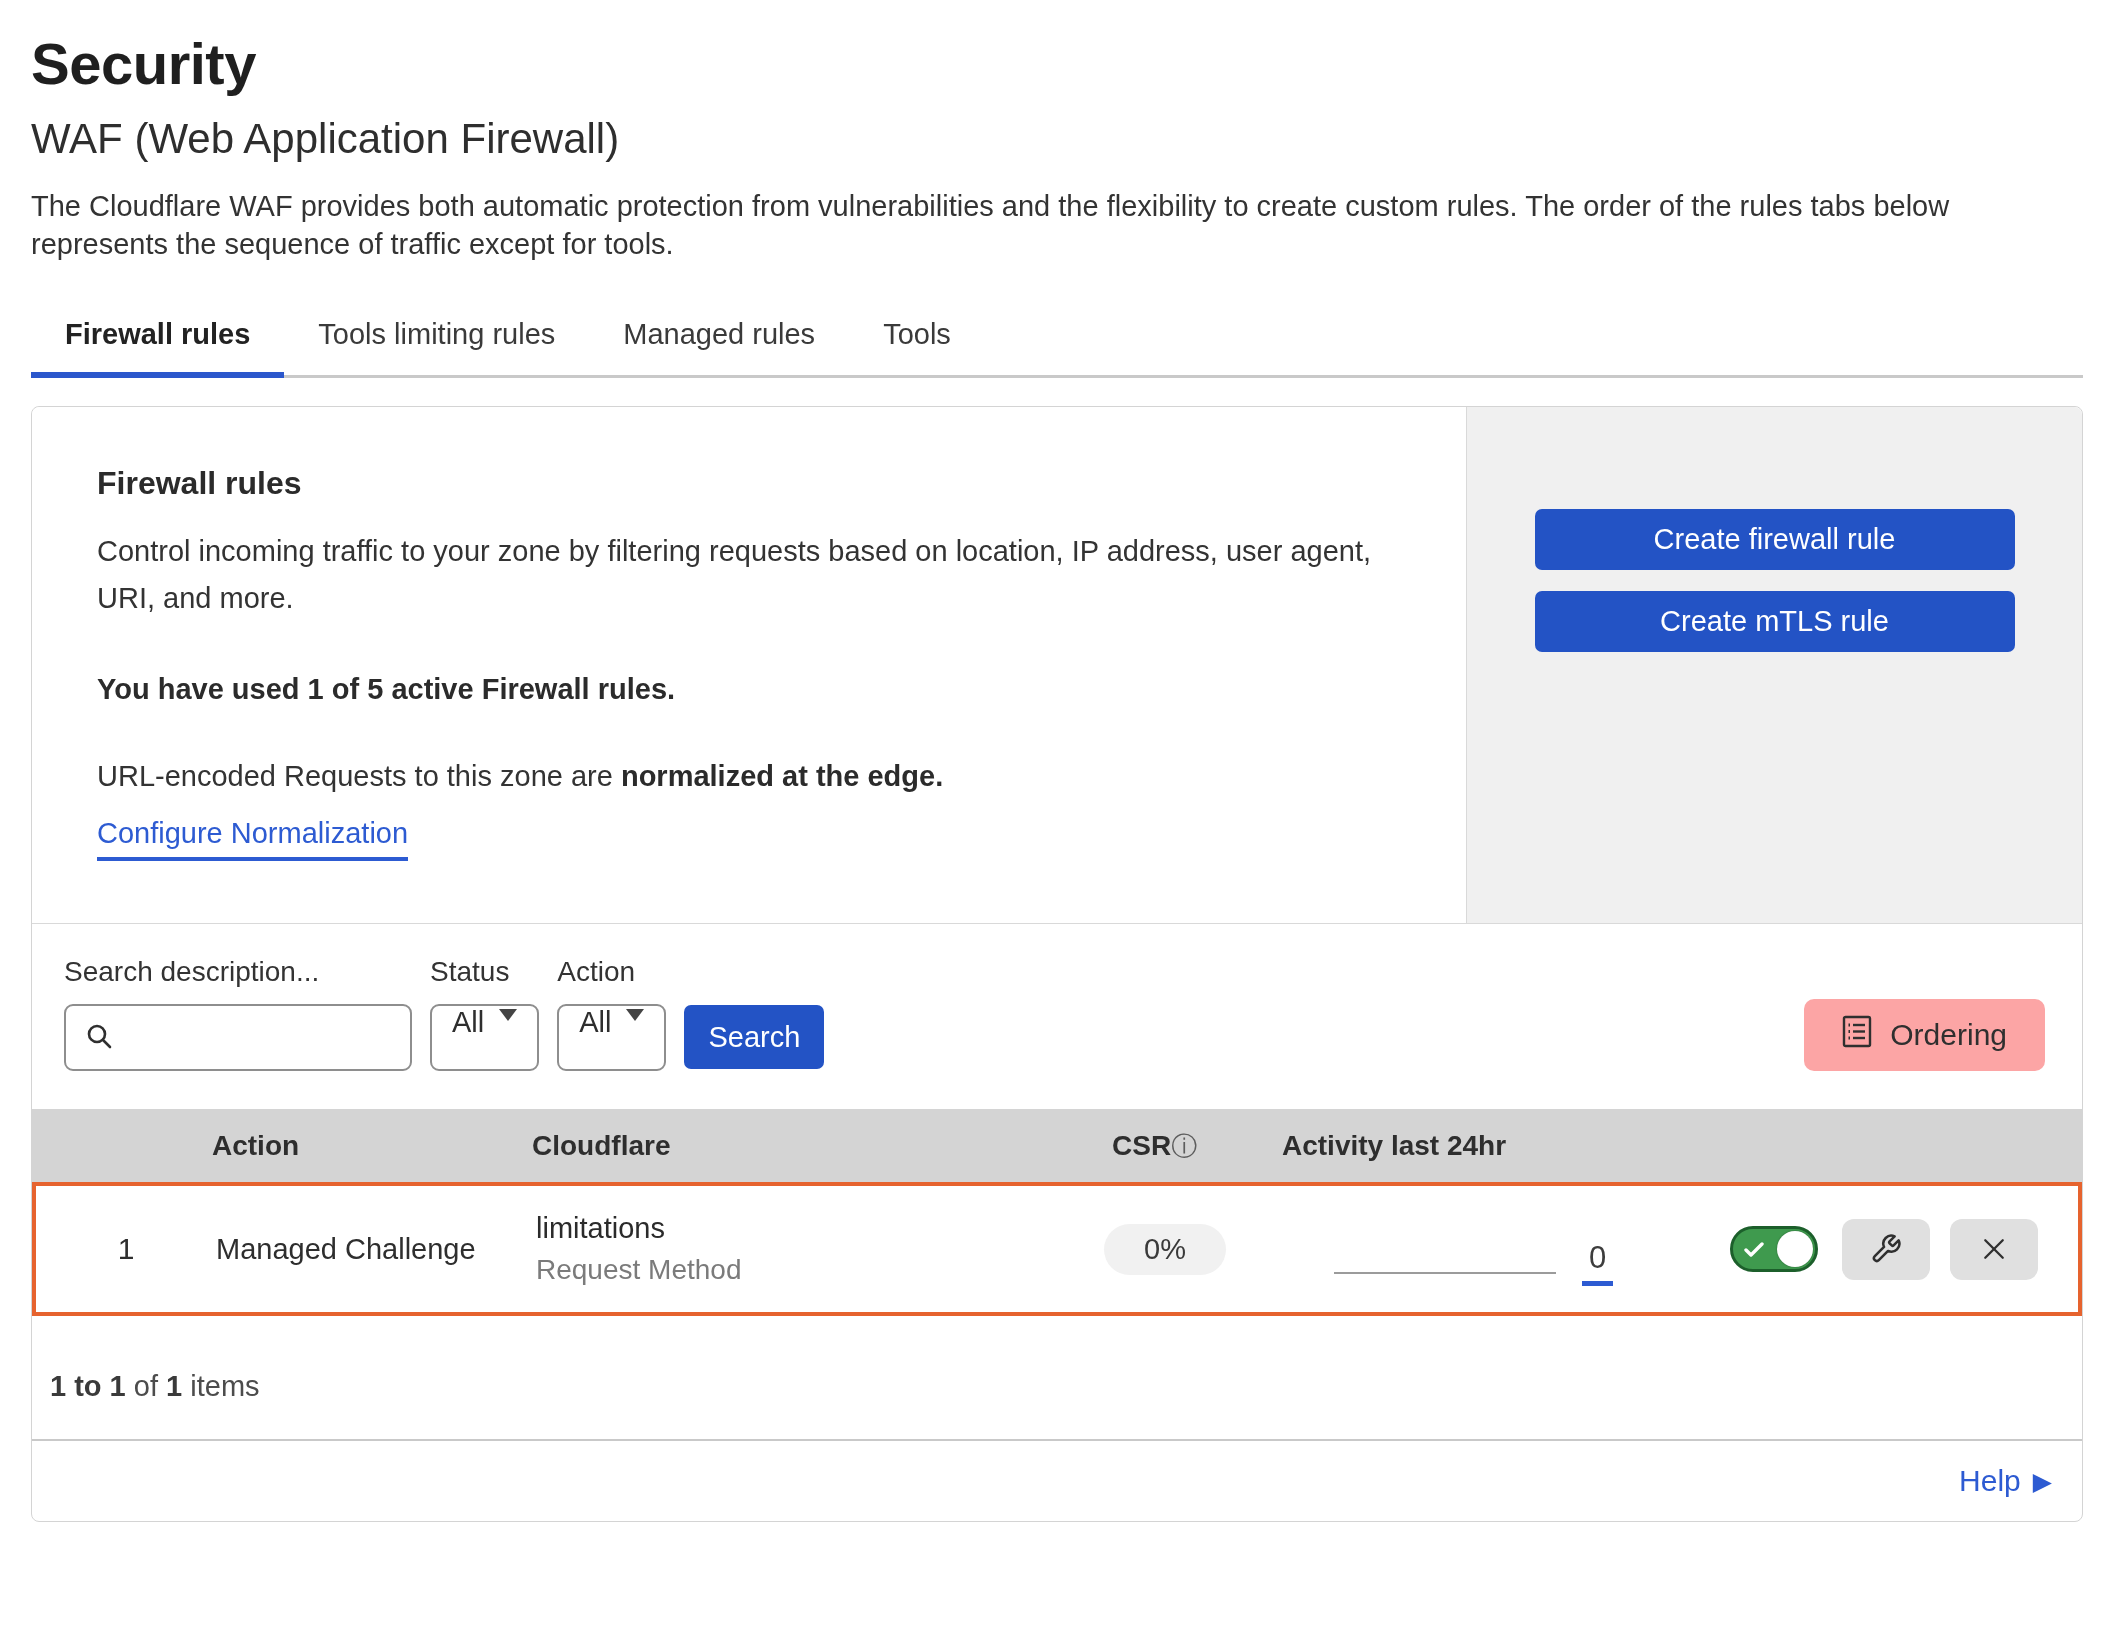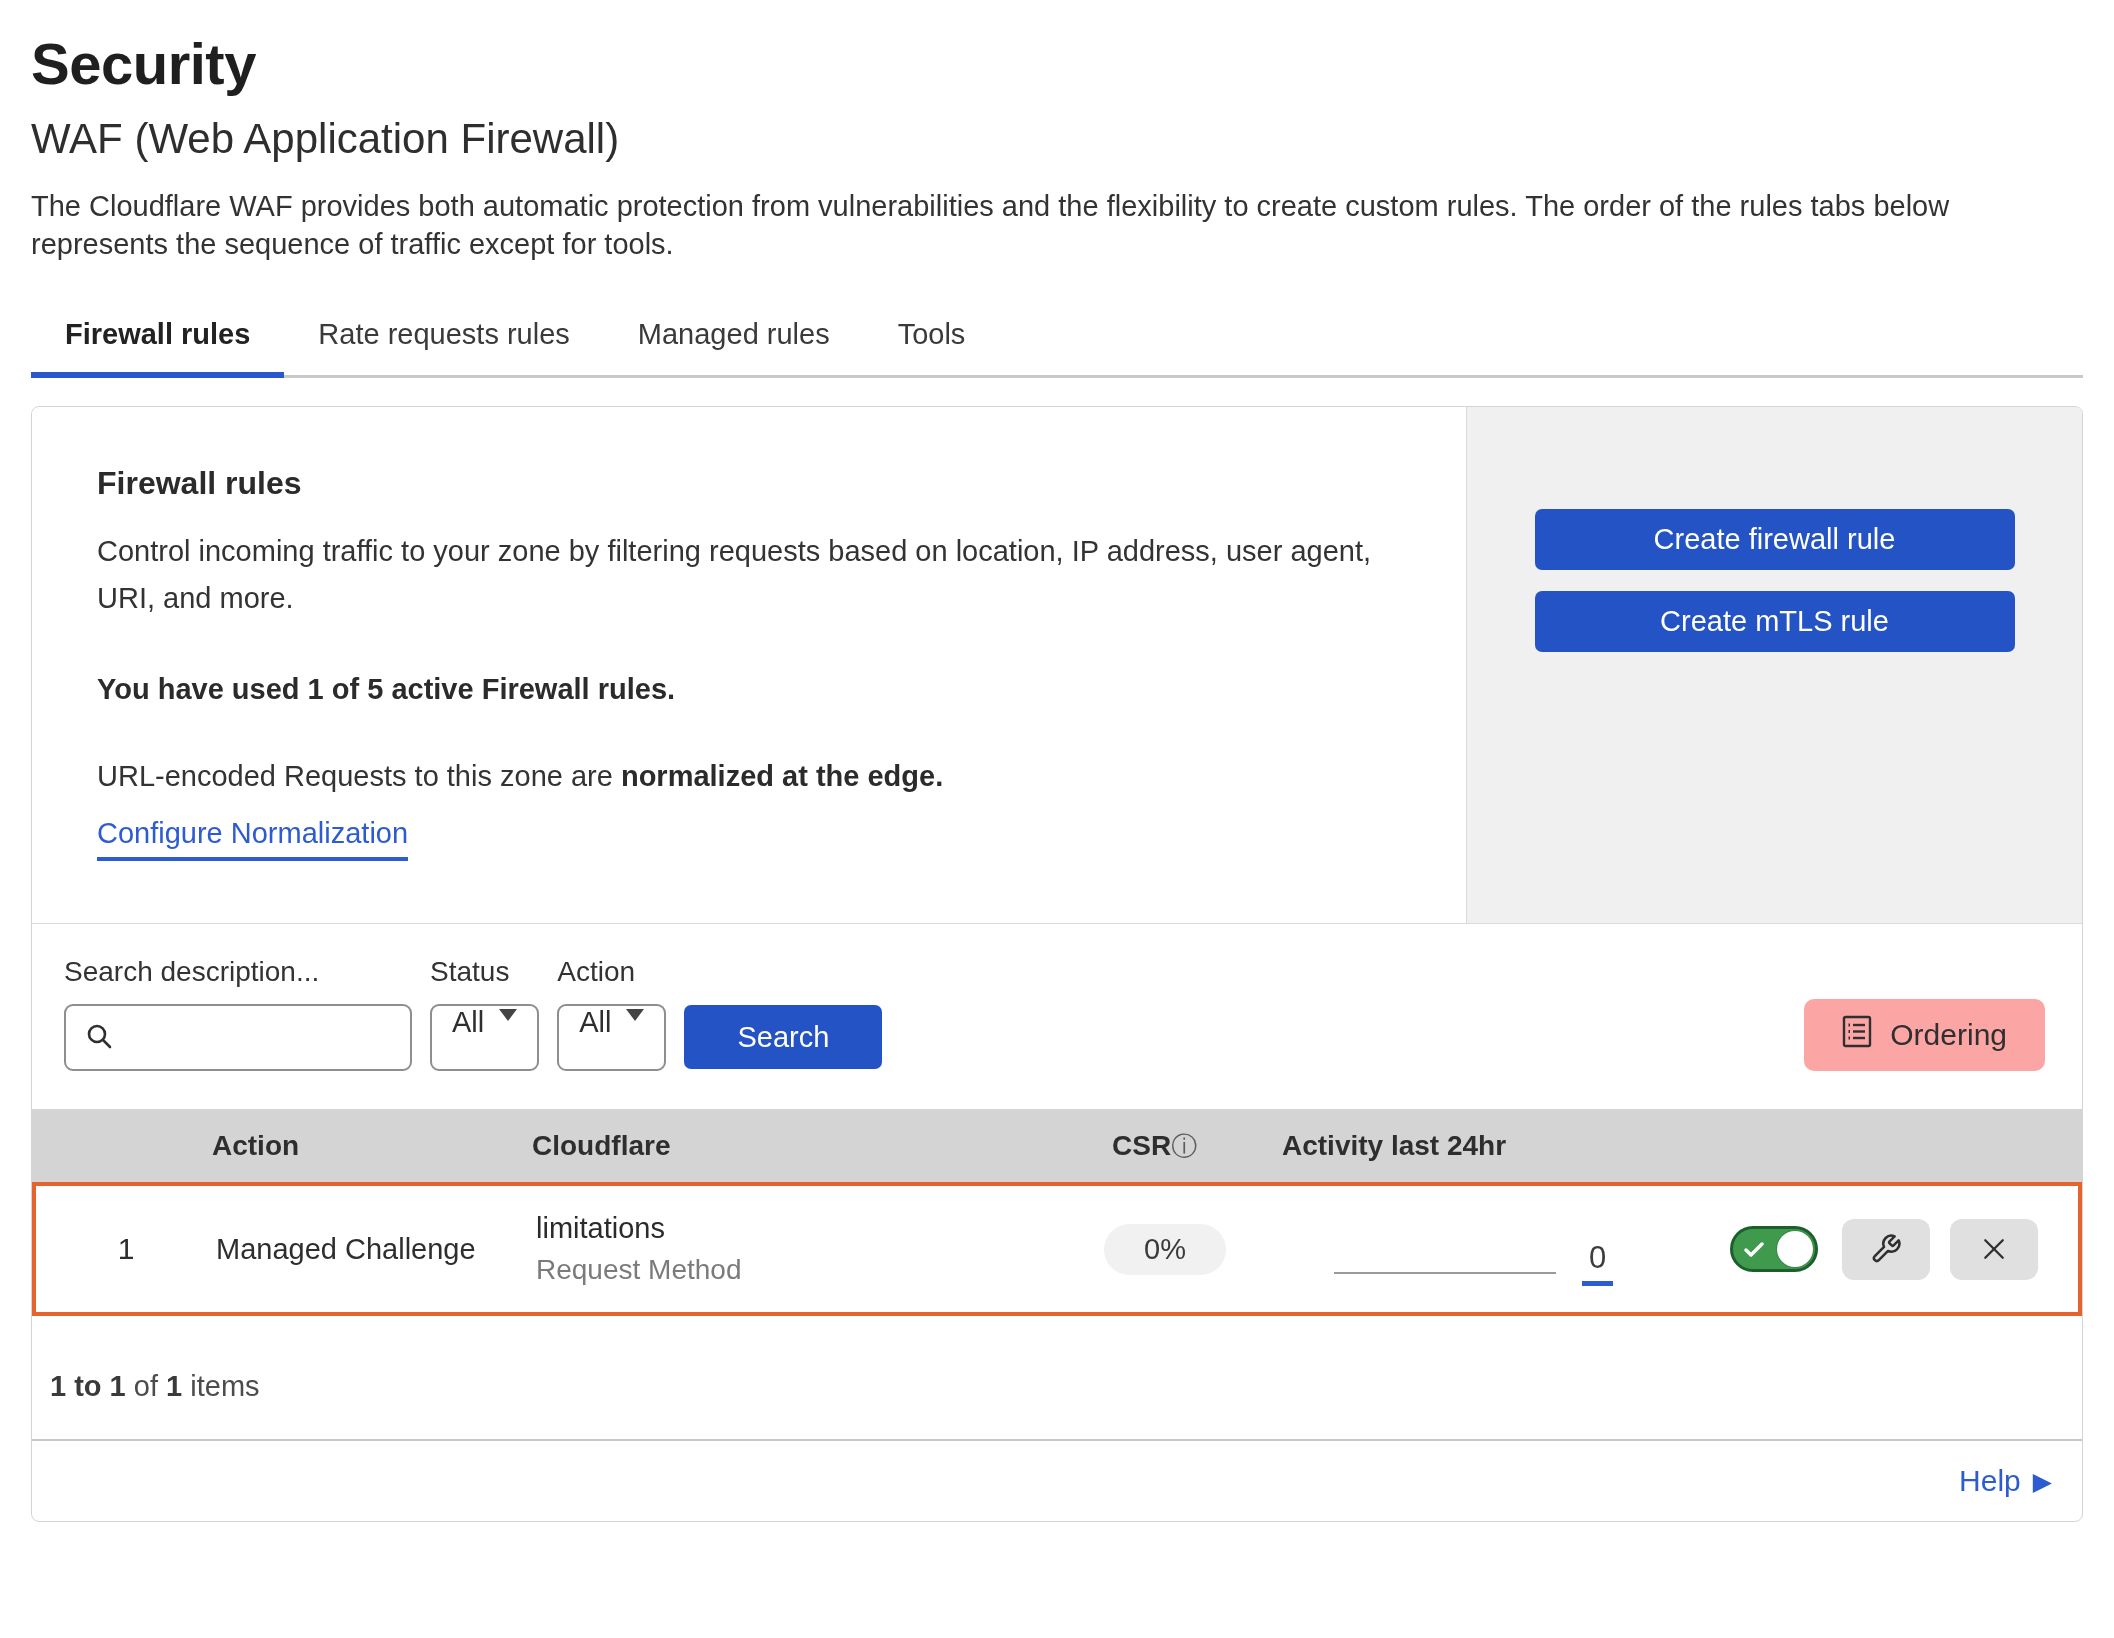--- a/index.html
+++ b/index.html
@@ -38,21 +38,21 @@
   .btn-primary { width: 480px; height: 61px; background: #2353c5; color: #fff; font-size: 29px; border: none; border-radius: 7px; cursor: pointer; font-family: inherit; }
 
   
   .filter-bar { display: flex; align-items: flex-end; gap: 18px; padding: 32px 37px 38px 32px; }
   .fgroup { display: flex; flex-direction: column; }
   .flabel { font-size: 28px; color: #333; margin-bottom: 16px; }
   .search-box { width: 348px; height: 67px; border: 2px solid #8e8e8e; border-radius: 9px; background: #fff; display: flex; align-items: center; padding-left: 18px; }
   .search-input { border: none; outline: none; flex: 1; height: 100%; font-size: 28px; font-family: inherit; background: transparent; margin-left: 12px; }
   .dropdown { height: 67px; border: 2px solid #8e8e8e; border-radius: 9px; background: #fff; display: flex; align-items: flex-start; gap: 15px; padding: 0 20px; font-size: 29px; color: #2e2e2e; cursor: pointer; }
   .caret { width: 0; height: 0; border-left: 9px solid transparent; border-right: 9px solid transparent; border-top: 12px solid #444; margin-top: 3px; }
-  .btn-search { height: 64px; padding: 0 53px; background: #2353c5; color: #fff; font-size: 29px; border: none; border-radius: 7px; cursor: pointer; font-family: inherit; margin-bottom: 2px; }
+  .btn-search { height: 64px; padding: 0 24px; background: #2353c5; color: #fff; font-size: 29px; border: none; border-radius: 7px; cursor: pointer; font-family: inherit; margin-bottom: 2px; }
   .btn-ordering { margin-left: auto; height: 72px; padding: 0 38px; background: #fca5a5; border: none; border-radius: 10px; font-size: 30px; color: #2f2f2f; display: flex; align-items: center; gap: 18px; cursor: pointer; font-family: inherit; }
 
   
   .thead { display: flex; align-items: center; background: #d4d4d4; height: 73px; font-size: 28px; font-weight: 700; color: #2e2e2e; }
   .c1 { width: 180px; text-align: center; flex: none; }
   .c2 { width: 320px; flex: none; }
   .c3 { width: 560px; flex: none; }
   .c4 { width: 190px; flex: none; }
   .c5 { flex: 1; position: relative; height: 100%; }
   .c6 { width: 348px; flex: none; display: flex; align-items: center; }
@@ -86,21 +86,21 @@
 <body>
 
 <div class="page-header">
   <div class="page-title">Security</div>
   <div class="page-subtitle">WAF (Web Application Firewall)</div>
   <div class="page-desc">The Cloudflare WAF provides both automatic protection from vulnerabilities and the flexibility to create custom rules. The order of the rules tabs below represents the sequence of traffic except for tools.</div>
 </div>
 
 <div class="tabs">
   <div class="tab active">Firewall rules</div>
-  <div class="tab">Rate requests rules</div>
+  <div class="tab">Tools limiting rules</div>
   <div class="tab">Managed rules</div>
   <div class="tab">Tools</div>
 </div>
 
 <div class="card">
 
   <div class="card-top">
     <div class="card-top-left">
       <div class="panel-heading">Firewall rules</div>
       <div class="panel-desc">Control incoming traffic to your zone by filtering requests based on location, IP address, user agent, URI, and more.</div>

